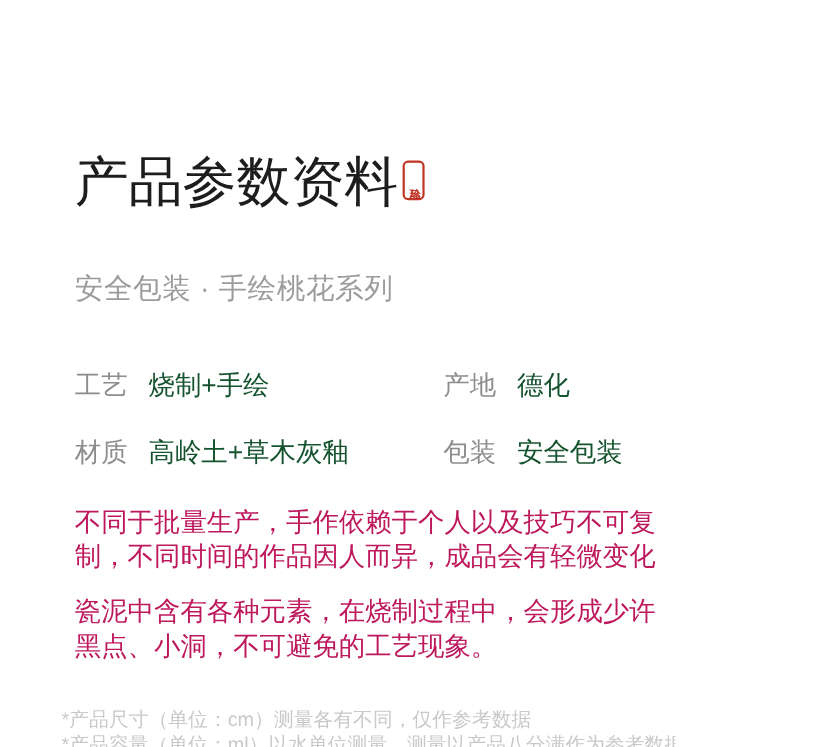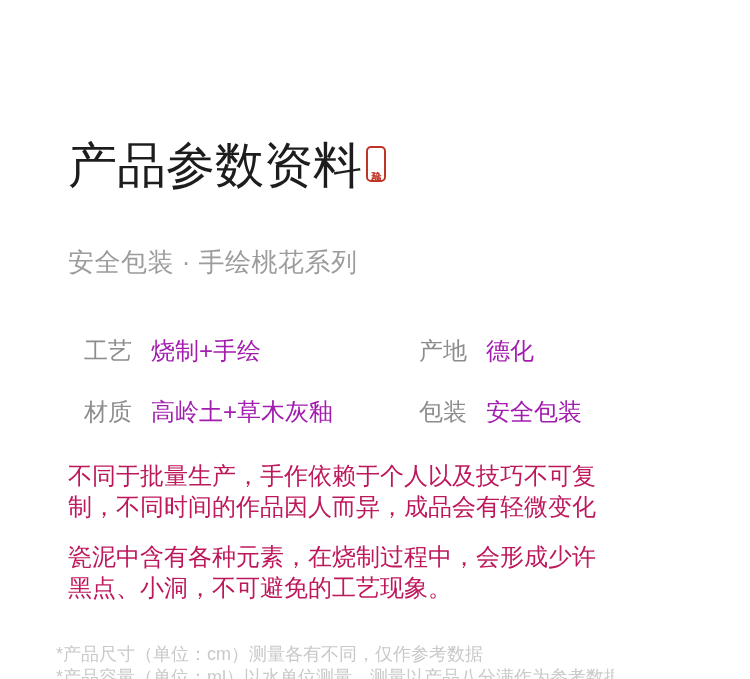--- a/index.html
+++ b/index.html
@@ -69,36 +69,35 @@
 
   
   .params {
     position: absolute;
     left: 68px;
     top: 336px;
     width: 616px;
     display: grid;
     grid-template-columns: 335px 1fr;
     row-gap: 32px;
-    margin-left: 16px;
   }
   .param {
     display: flex;
     align-items: baseline;
     font-size: 24px;
     line-height: 29px;
     white-space: nowrap;
   }
   .param-label {
     flex: none;
     width: 67px;
     color: #8d8d8d;
   }
   .param-value {
-    color: #a21caf;
+    color: #14532d;
   }
 
   
   .desc {
     position: absolute;
     left: 68px;
     top: 460px;
     display: flex;
     font-size: 24px;
   }

